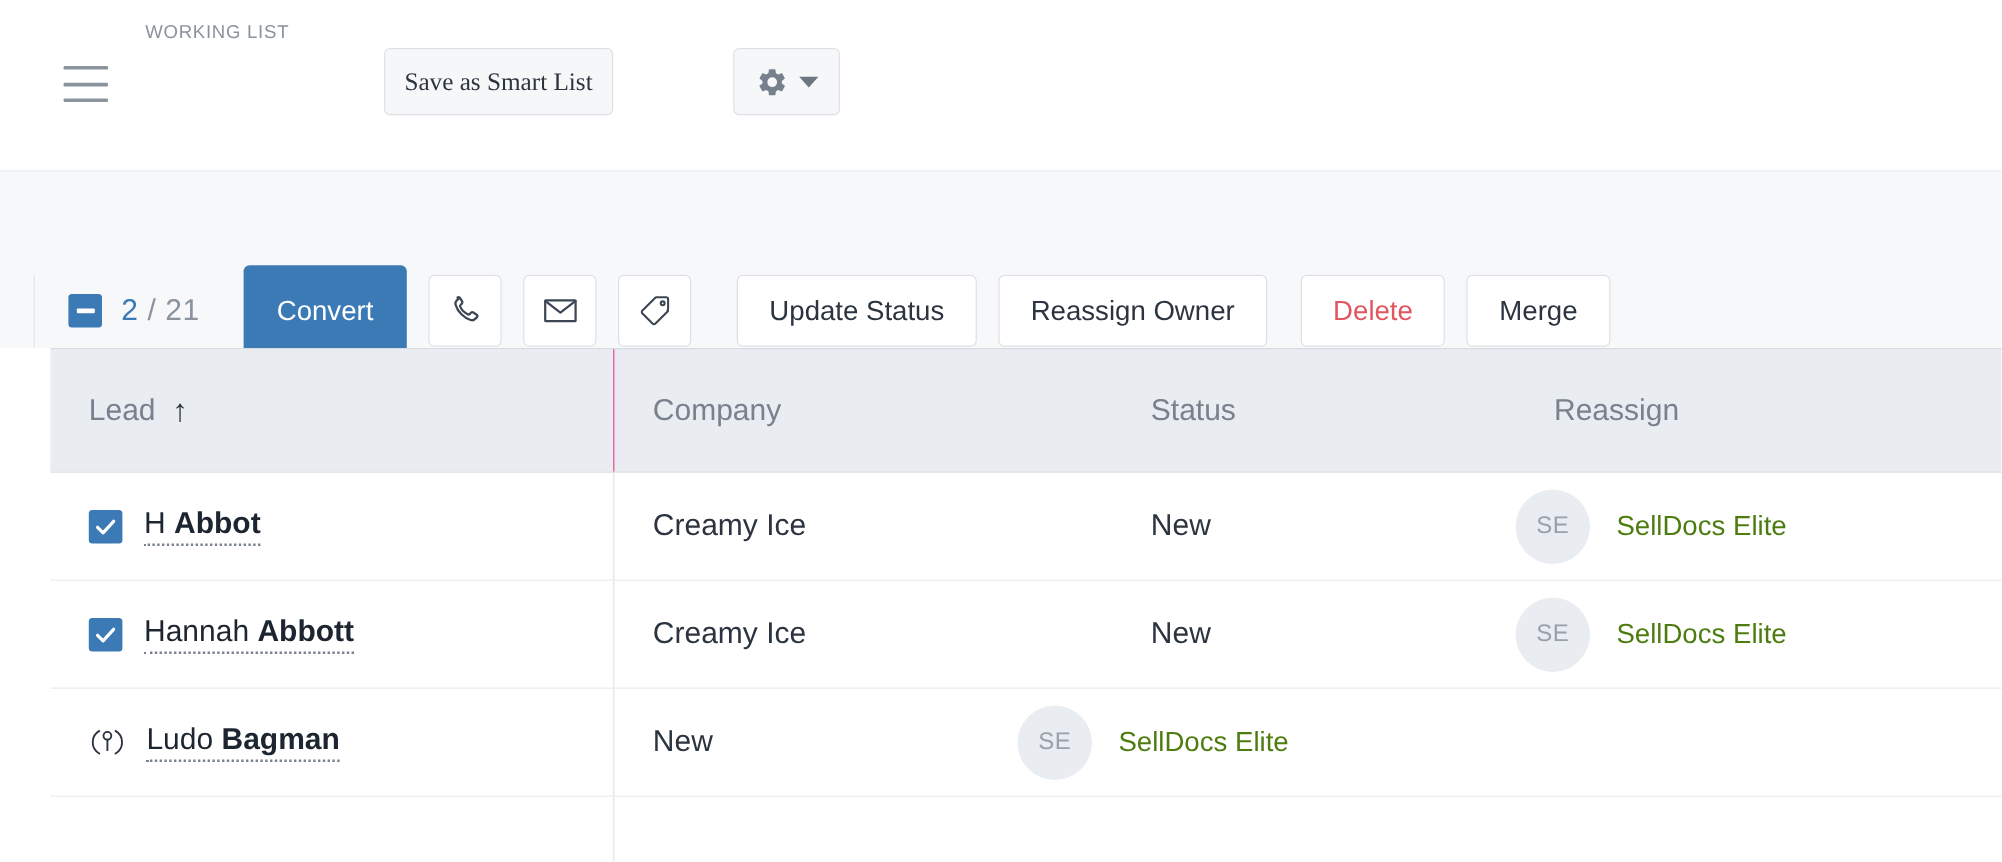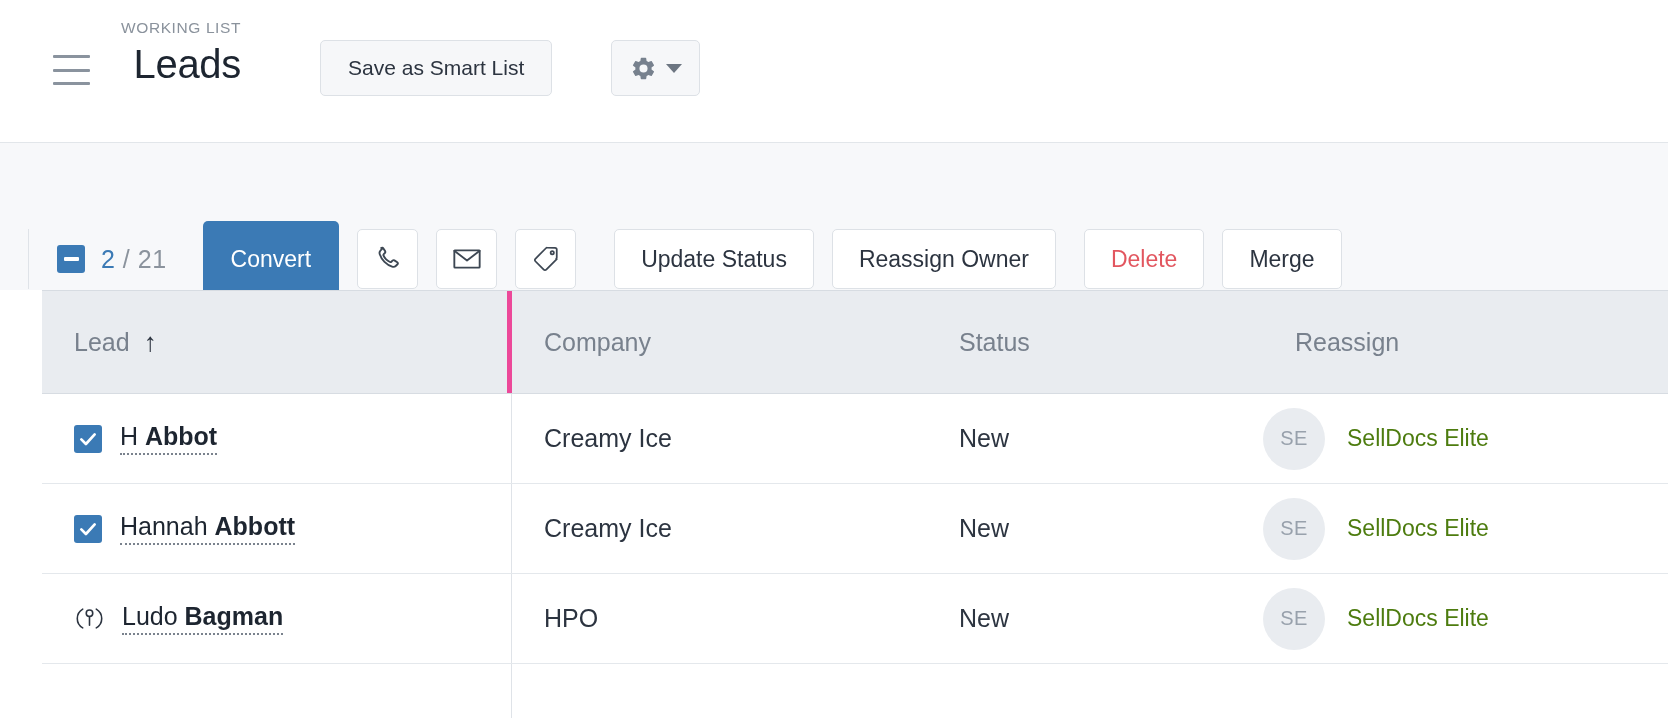--- a/index.html
+++ b/index.html
@@ -57,27 +57,27 @@
     color: #1d2530;
     font-weight: 400;
     letter-spacing: -0.3px;
     margin-top: 2px;
   }
   .btn-smartlist {
     position: absolute;
     left: 320px;
     top: 40px;
     height: 56px;
-    padding: 0 27px;
+    padding: 0 16px;
     background: #f6f7f9;
     border: 1px solid #dde1e6;
     border-radius: 5px;
     font-size: 21px;
     color: #2c3440;
-    font-family: Liberation Sans, sans-serif;
+    font-family: Liberation Serif, serif;
     cursor: pointer;
     white-space: nowrap;
   }
   .btn-gear {
     position: absolute;
     left: 611px;
     top: 40px;
     height: 56px;
     width: 89px;
     background: #f6f7f9;
@@ -206,21 +206,21 @@
   }
   .th {
     display: flex;
     align-items: center;
     font-size: 25px;
     color: #78818d;
     padding-left: 32px;
   }
   .th.c-lead {
     width: 470px;
-    border-right: 5px solid #ec4899;
+    border-right: 1px solid #ec4899;
     background: #e9ecf0;
   }
   .th.c-company { width: 415px; }
   .th.c-status  { width: 336px; }
   .th.c-owner   { width: 400px; }
   .sort-arrow {
     margin-left: 14px;
     font-size: 26px;
     color: #2c3440;
     line-height: 1;
@@ -297,21 +297,20 @@
 <div class="topbar">
 
   <div class="hamburger">
     <span></span>
     <span></span>
     <span></span>
   </div>
 
   <div class="title-block">
     <div class="eyebrow">WORKING LIST</div>
-    <div class="page-title">Leads</div>
   </div>
 
   <button class="btn-smartlist">Save as Smart List</button>
 
   <div class="btn-gear">
     <svg class="gear-svg" viewBox="0 0 24 24">
       <path fill="#77818e" d="M19.14 12.94a7.4 7.4 0 000-1.88l2.03-1.58a.5.5 0 00.12-.64l-1.92-3.32a.5.5 0 00-.6-.22l-2.39.96a7.3 7.3 0 00-1.62-.94l-.36-2.54a.5.5 0 00-.5-.42h-3.84a.5.5 0 00-.5.42l-.36 2.54c-.58.24-1.12.56-1.62.94l-2.39-.96a.5.5 0 00-.6.22L2.67 8.84a.5.5 0 00.12.64l2.03 1.58a7.4 7.4 0 000 1.88l-2.03 1.58a.5.5 0 00-.12.64l1.92 3.32c.13.22.39.3.6.22l2.39-.96c.5.38 1.04.7 1.62.94l.36 2.54c.4.24.25.42.5.42h3.84c.25 0 .46-.18.5-.42l.36-2.54c.58-.24 1.12-.56 1.62-.94l2.39.96c.21.08.47 0 .6-.22l1.92-3.32a.5.5 0 00-.12-.64l-2.03-1.58zM12 15.6A3.6 3.6 0 1112 8.4a3.6 3.6 0 010 7.2z"></path>
     </svg>
     <span class="caret-down"></span>
   </div>
@@ -417,21 +416,20 @@
       <div class="row-lead-icon">
         <svg width="29" height="29" viewBox="0 0 24 24" fill="none" stroke="#2c3440" stroke-width="1.3" stroke-linecap="round">
           <circle cx="12" cy="7.6" r="2.7"></circle>
           <path d="M12 10.3v7.2"></path>
           <path d="M6.4 4.2a9 9 0 000 15.6"></path>
           <path d="M17.6 4.2a9 9 0 010 15.6"></path>
         </svg>
       </div>
       <span class="lead-name"><span>Ludo </span><b>Bagman</b></span>
     </div>
-    <div class="td c-company">HPO</div>
     <div class="td c-status">New</div>
     <div class="td c-owner">
       <div class="avatar">SE</div>
       <span class="owner-name">SellDocs Elite</span>
     </div>
   </div>
 
   <div class="trow">
     <div class="td c-lead"></div>
     <div class="td c-company"></div>

